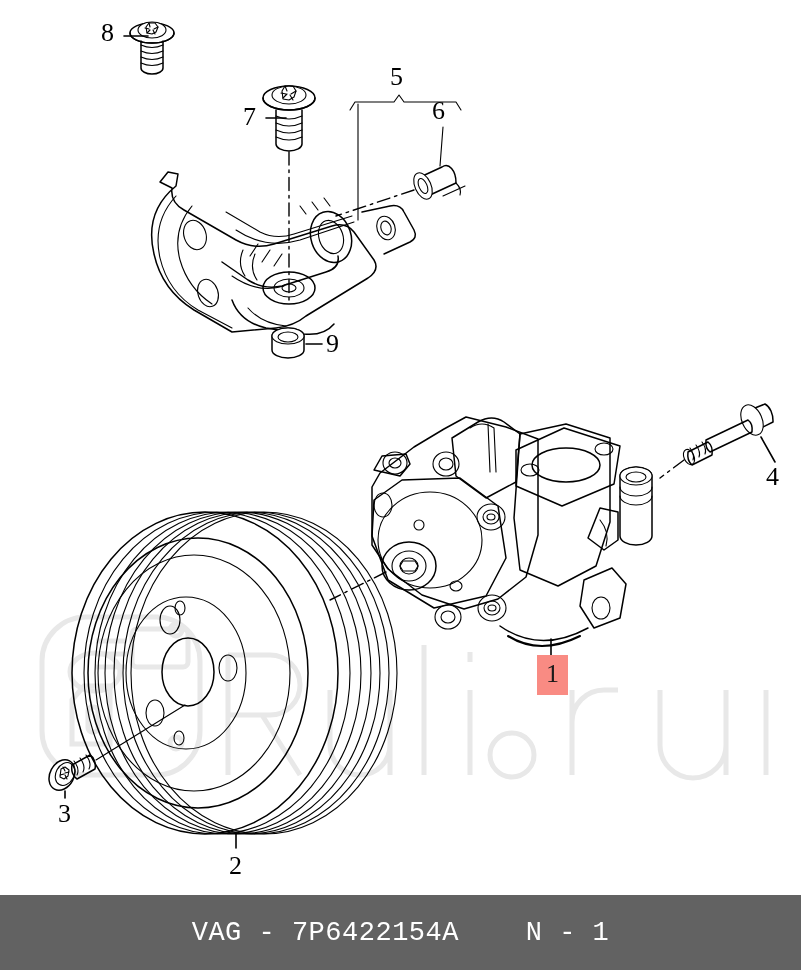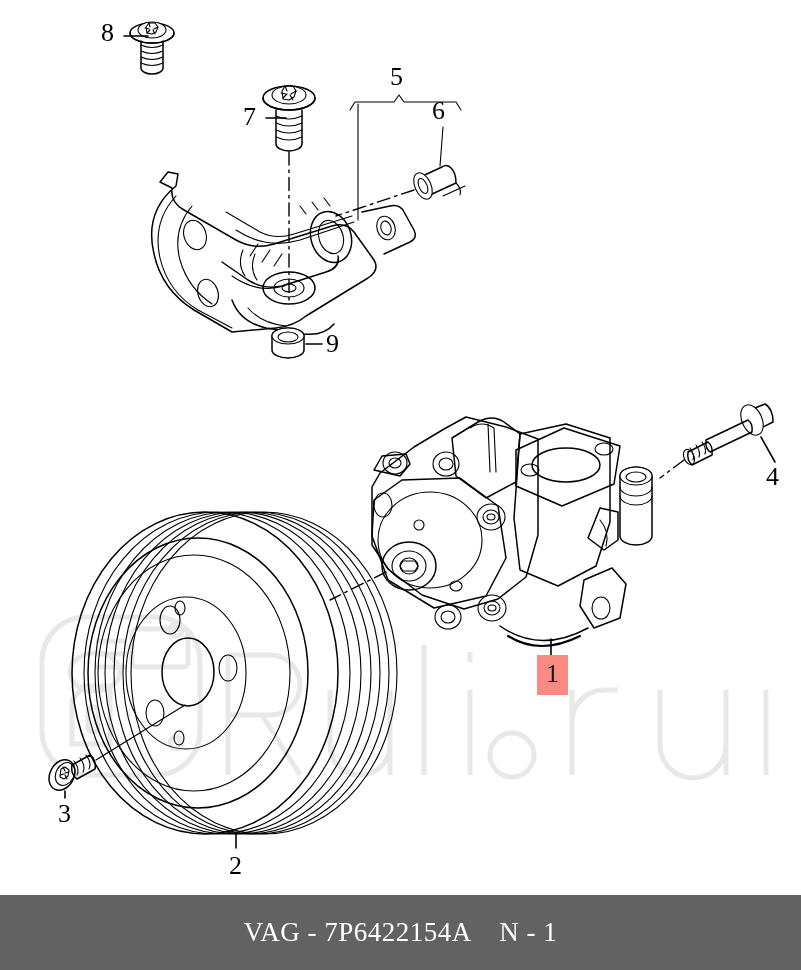--- a/index.html
+++ b/index.html
@@ -32,21 +32,21 @@
     top: 895px;
     width: 801px;
     height: 75px;
     background: #626262;
     display: flex;
     align-items: center;
     justify-content: center;
   }
   .footer-text {
     color: #ffffff;
-    font-family: Liberation Serif, serif;
+    font-family: Liberation Mono, monospace;
     font-size: 27px;
     letter-spacing: 0.5px;
     white-space: pre;
   }
   .callout {
     position: absolute;
     font-family: "Liberation Serif", serif;
     font-size: 26px;
     color: #000000;
     line-height: 1;

